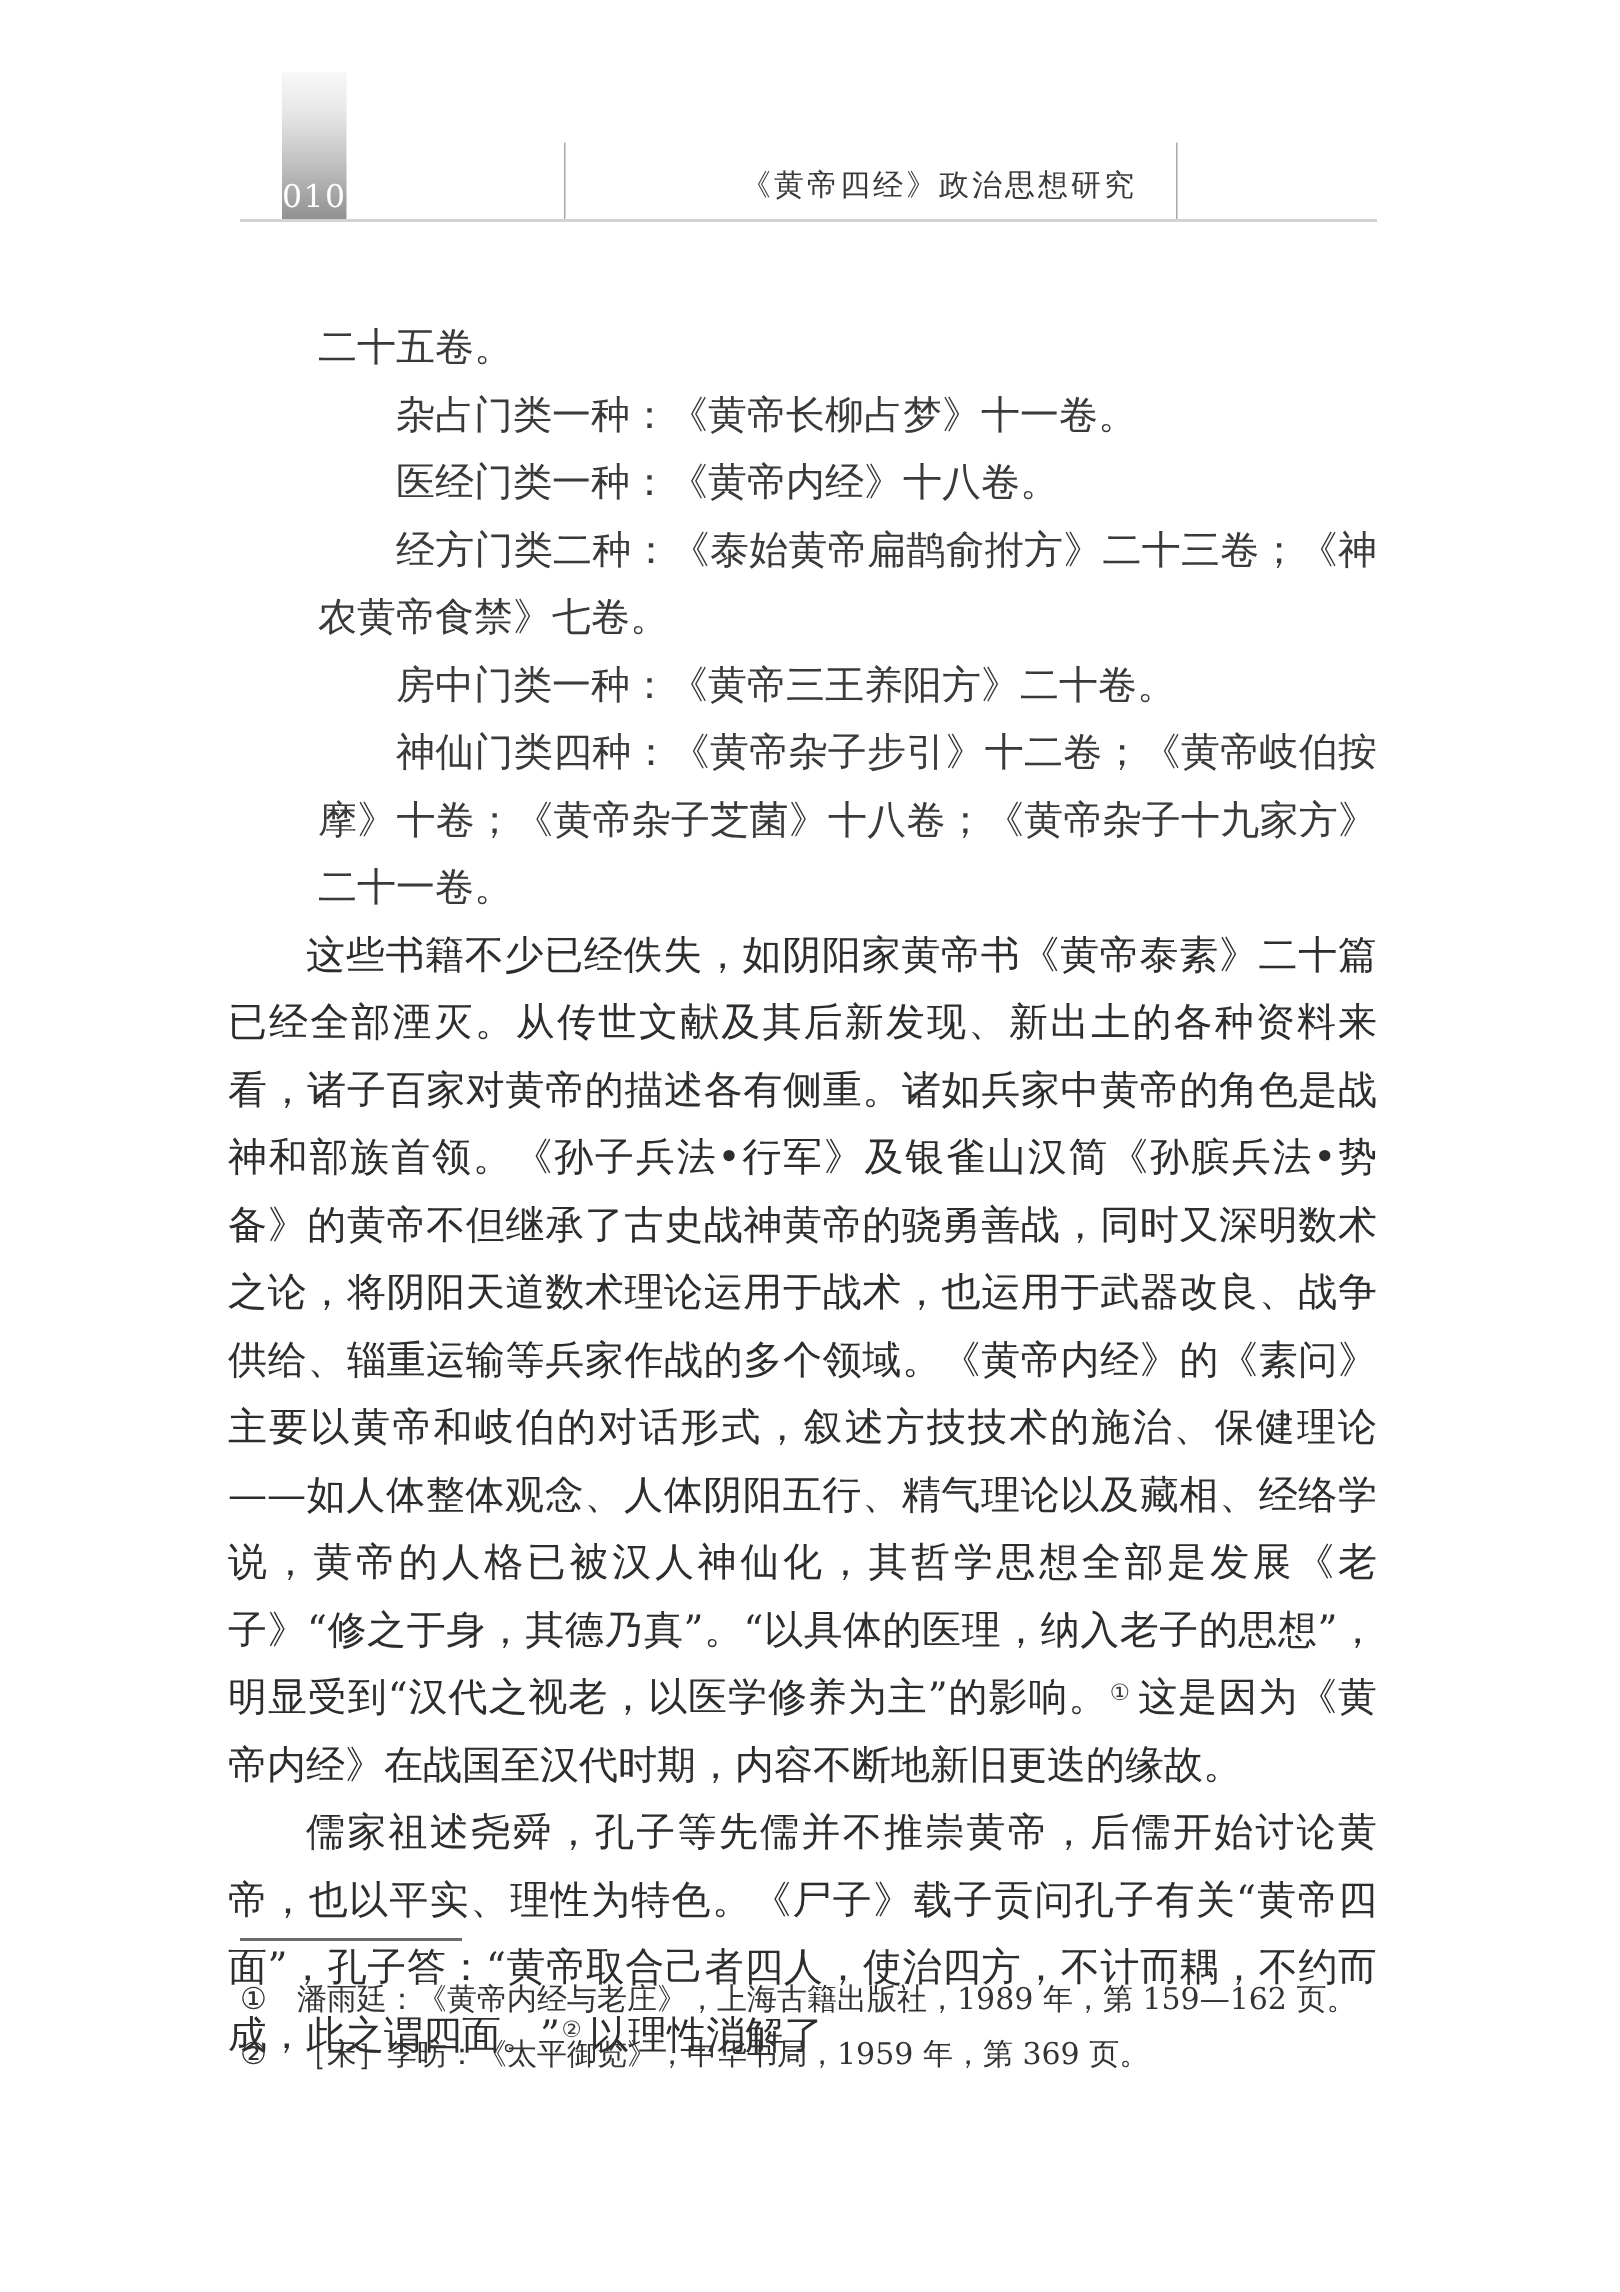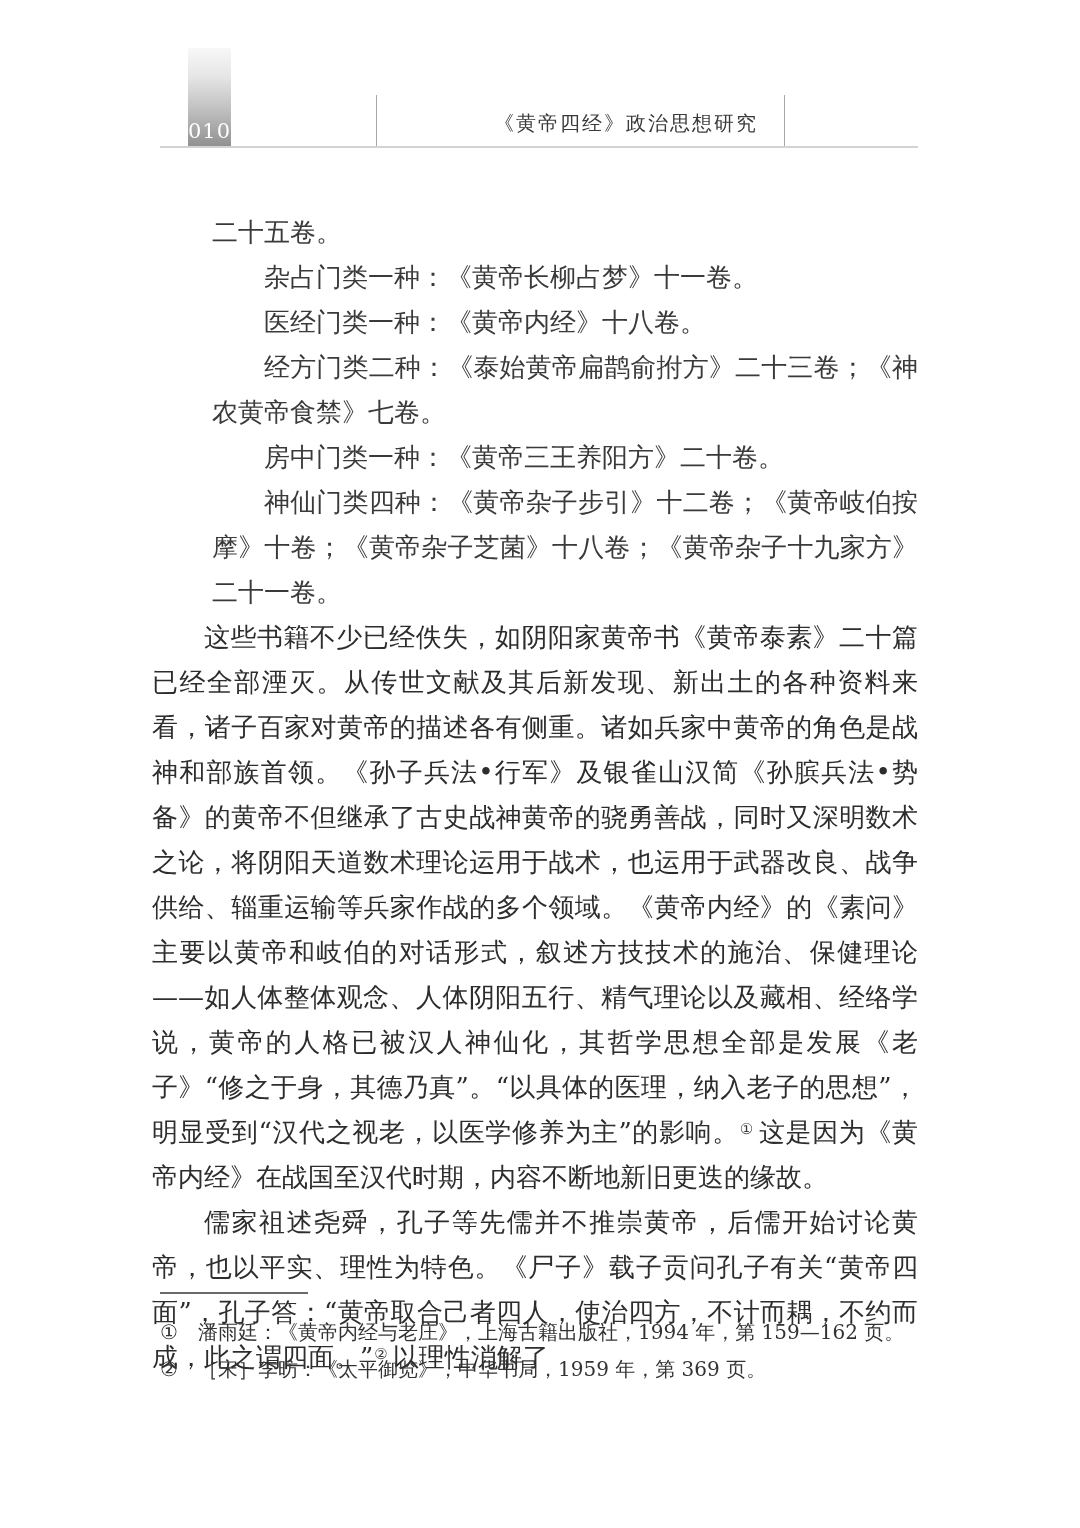--- a/index.html
+++ b/index.html
@@ -119,21 +119,21 @@
 
     <p class="para"><span>这些书籍不少已经佚失，如阴阳家黄帝书《黄帝泰素》二十篇已经全部湮灭。从传世文献及其后新发现、新出土的各种资料来看，诸子百家对黄帝的描述各有侧重。诸如兵家中黄帝的角色是战神和部族首领。《孙子兵法•行军》及银雀山汉简《孙膑兵法•势备》的黄帝不但继承了古史战神黄帝的骁勇善战，同时又深明数术之论，将阴阳天道数术理论运用于战术，也运用于武器改良、战争供给、辎重运输等兵家作战的多个领域。《黄帝内经》的《素问》主要以黄帝和岐伯的对话形式，叙述方技技术的施治、保健理论——如人体整体观念、人体阴阳五行、精气理论以及藏相、经络学说，黄帝的人格已被汉人神仙化，其哲学思想全部是发展《老子》“修之于身，其德乃真”。“以具体的医理，纳入老子的思想”，明显受到“汉代之视老，以医学修养为主”的影响。</span><sup class="noteref">①</sup><span>这是因为《黄帝内经》在战国至汉代时期，内容不断地新旧更迭的缘故。</span></p>
 
     <p class="para"><span>儒家祖述尧舜，孔子等先儒并不推崇黄帝，后儒开始讨论黄帝，也以平实、理性为特色。《尸子》载子贡问孔子有关“黄帝四面”，孔子答：“黄帝取合己者四人，使治四方，不计而耦，不约而成，此之谓四面。”</span><sup class="noteref">②</sup><span>以理性消解了</span></p>
   </main>
 
   <footer class="footnotes">
     <div class="fn-rule"></div>
     <div class="fn-row">
       <span class="fn-marker">①</span>
-      <span class="fn-text">潘雨廷：《黄帝内经与老庄》，上海古籍出版社，1994 年，第 159—162 页。</span>
+      <span class="fn-text">潘雨廷：《黄帝内经与老庄》，上海古籍出版社，1989 年，第 159—162 页。</span>
     </div>
     <div class="fn-row">
       <span class="fn-marker">②</span>
       <span class="fn-text">［宋］李昉：《太平御览》，中华书局，1959 年，第 369 页。</span>
     </div>
   </footer>
 
 </div>
 
 </body></html>

